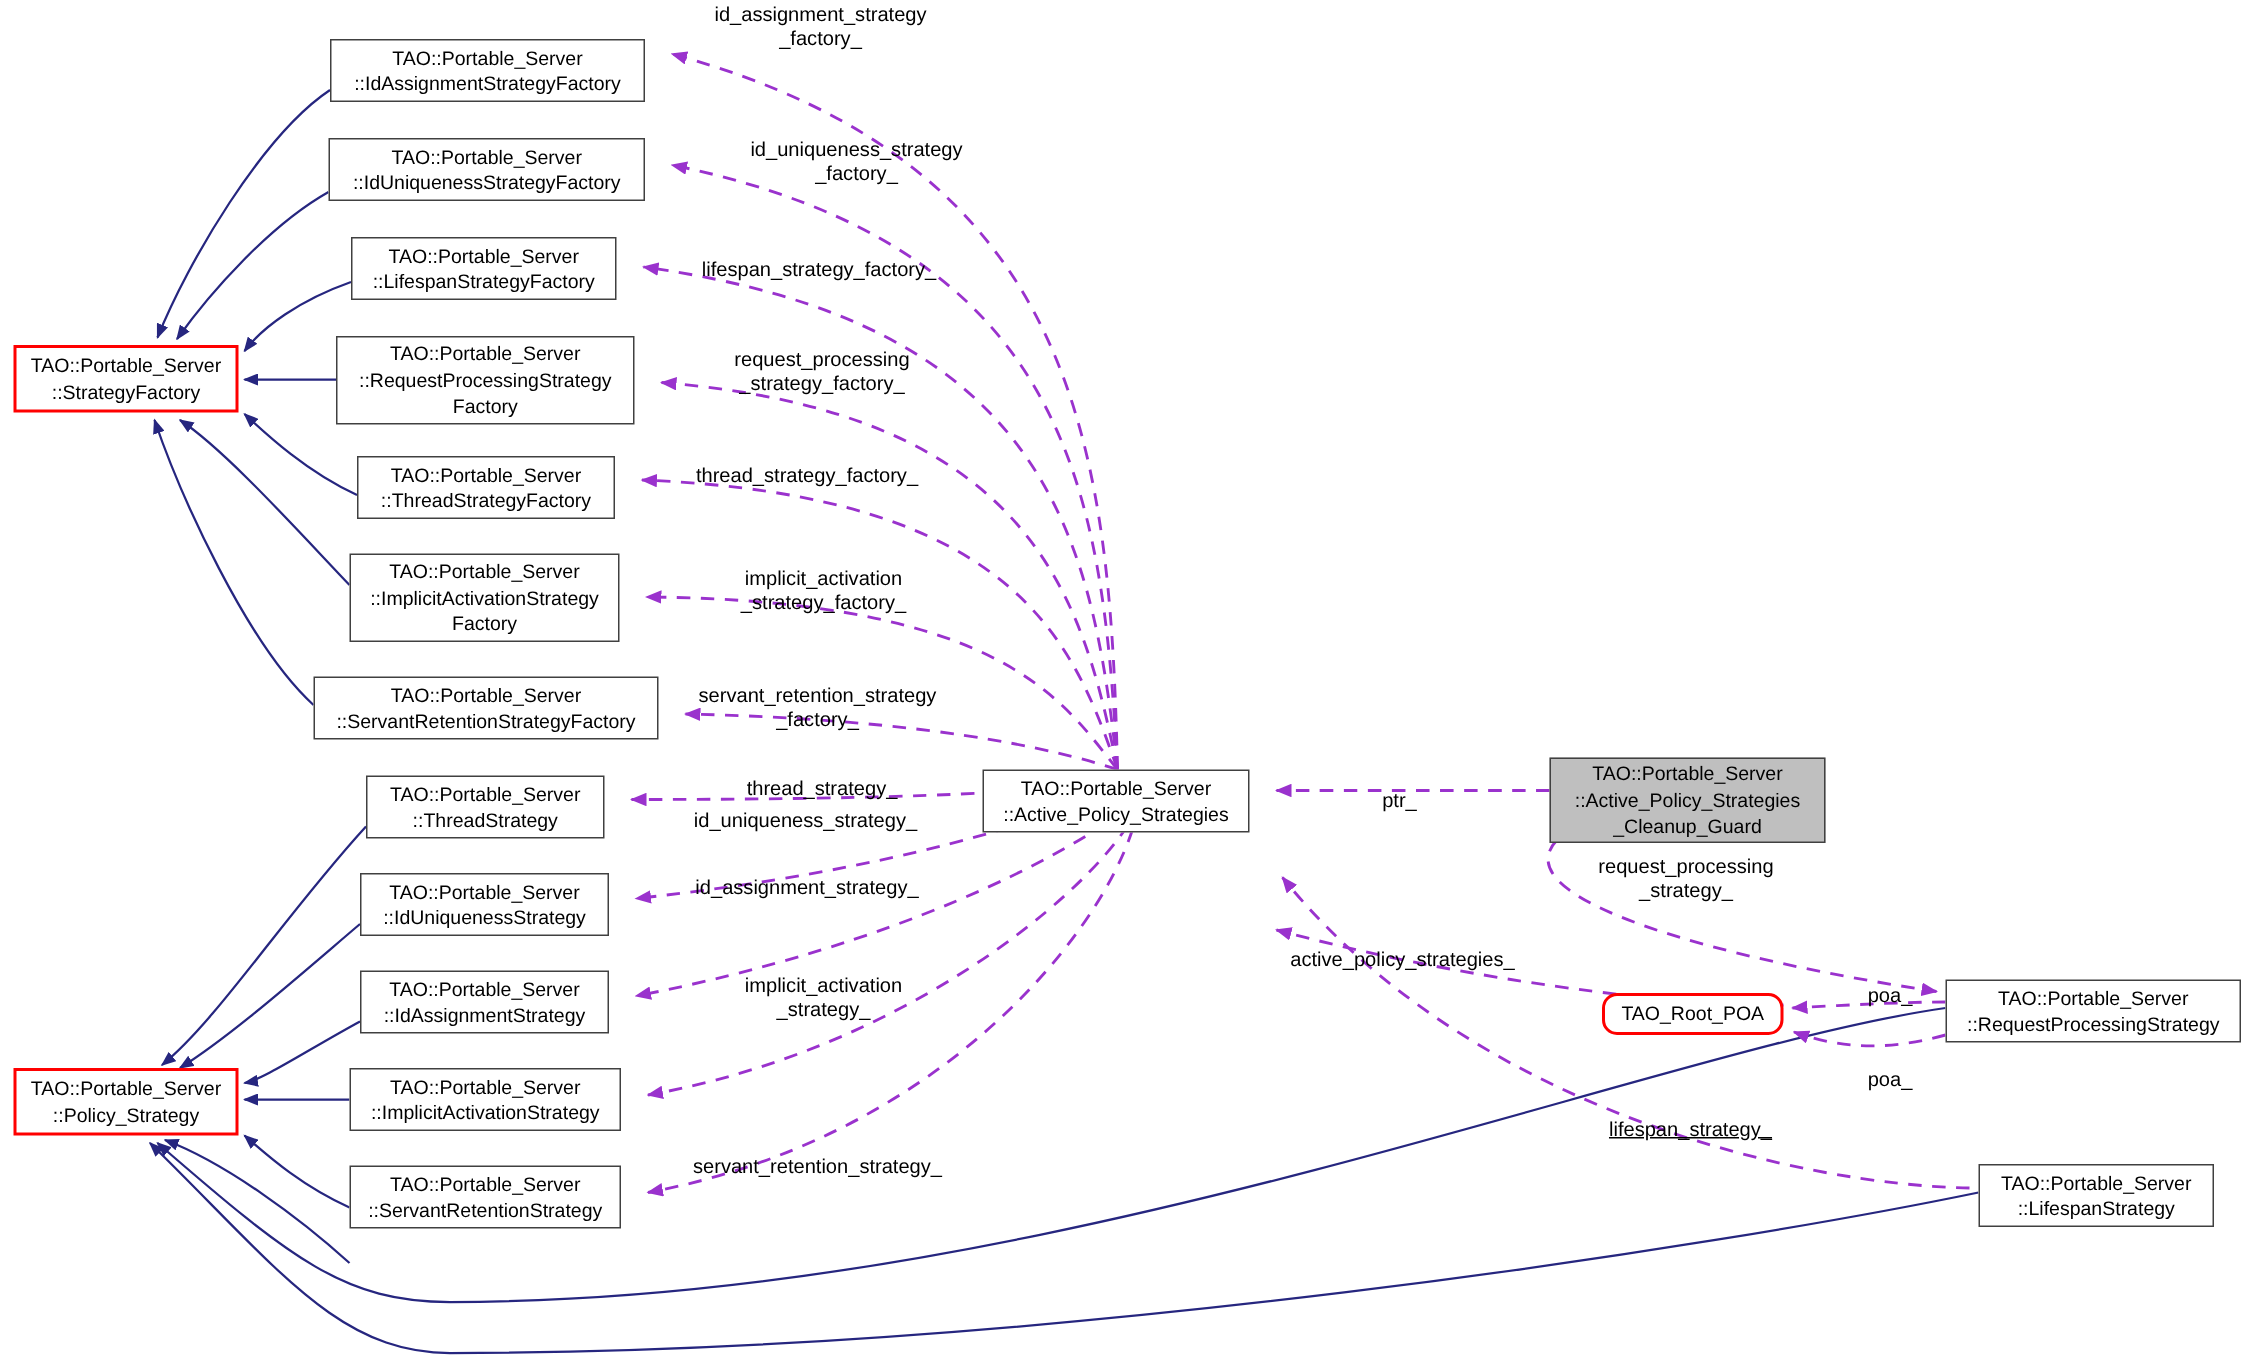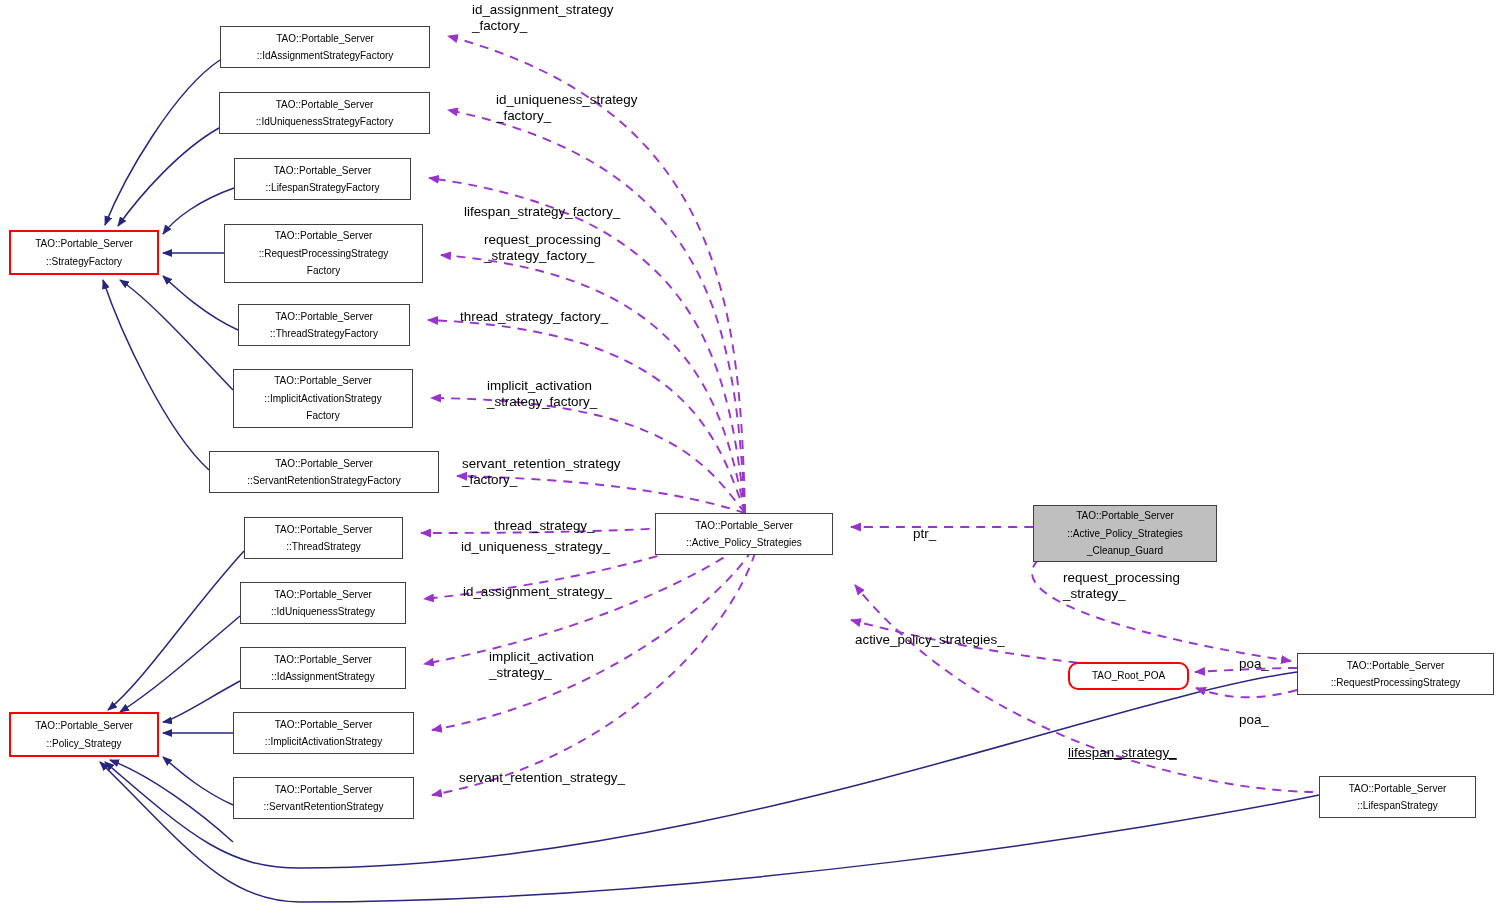--- a/index.html
+++ b/index.html
@@ -22,41 +22,42 @@
     height: 912px;
     pointer-events: none;
   }
   .node {
     position: absolute;
     box-sizing: border-box;
     display: flex;
     align-items: center;
     justify-content: center;
     text-align: center;
-    font-size: 10px;
+    font-size: 13px;
     line-height: 17.5px;
     color: #000000;
     background: #ffffff;
     border: 1px solid #404040;
     white-space: pre-line;
     padding: 0 0;
     z-index: 5;
   }
   .node.highlight {
     border: 2px solid #ff0000;
   }
   .node.filled {
     background: #bfbfbf;
     border: 1px solid #404040;
   }
   .edge-label {
     position: absolute;
     font-size: 13.4px;
     line-height: 15.5px;
     color: #000000;
+    text-align: center;
     white-space: pre-line;
     background: transparent;
     z-index: 6;
   }
 </style>
 </head>
 <body>
 
 <div id="diagram-root">
 
@@ -153,21 +154,21 @@
       <div class="node" style="left: 1297px; top: 653px; width: 197px; height: 42px;">TAO::Portable_Server
 ::RequestProcessingStrategy</div>
       <div class="node" style="left: 1319px; top: 776px; width: 157px; height: 42px;">TAO::Portable_Server
 ::LifespanStrategy</div>
     </div>
   <div id="labels-layer">
       <div class="edge-label" style="left: 472px; top: 2px; width: 150px;">id_assignment_strategy
 _factory_</div>
       <div class="edge-label" style="left: 472px; top: 92px; width: 150px; margin-left: 24px;">id_uniqueness_strategy
 _factory_</div>
-      <div class="edge-label" style="left: 464px; top: 172px; width: 164px; margin-top: 32px;">lifespan_strategy_factory_</div>
+      <div class="edge-label" style="left: 464px; top: 172px; width: 164px;">lifespan_strategy_factory_</div>
       <div class="edge-label" style="left: 484px; top: 232px; width: 128px;">request_processing
 _strategy_factory_</div>
       <div class="edge-label" style="left: 460px; top: 309px; width: 156px;">thread_strategy_factory_</div>
       <div class="edge-label" style="left: 487px; top: 378px; width: 124px;">implicit_activation
 _strategy_factory_</div>
       <div class="edge-label" style="left: 462px; top: 456px; width: 166px;">servant_retention_strategy
 _factory_</div>
       <div class="edge-label" style="left: 494px; top: 518px; width: 108px;">thread_strategy_</div>
       <div class="edge-label" style="left: 461px; top: 539px; width: 152px;">id_uniqueness_strategy_</div>
       <div class="edge-label" style="left: 463px; top: 584px; width: 150px;">id_assignment_strategy_</div>

